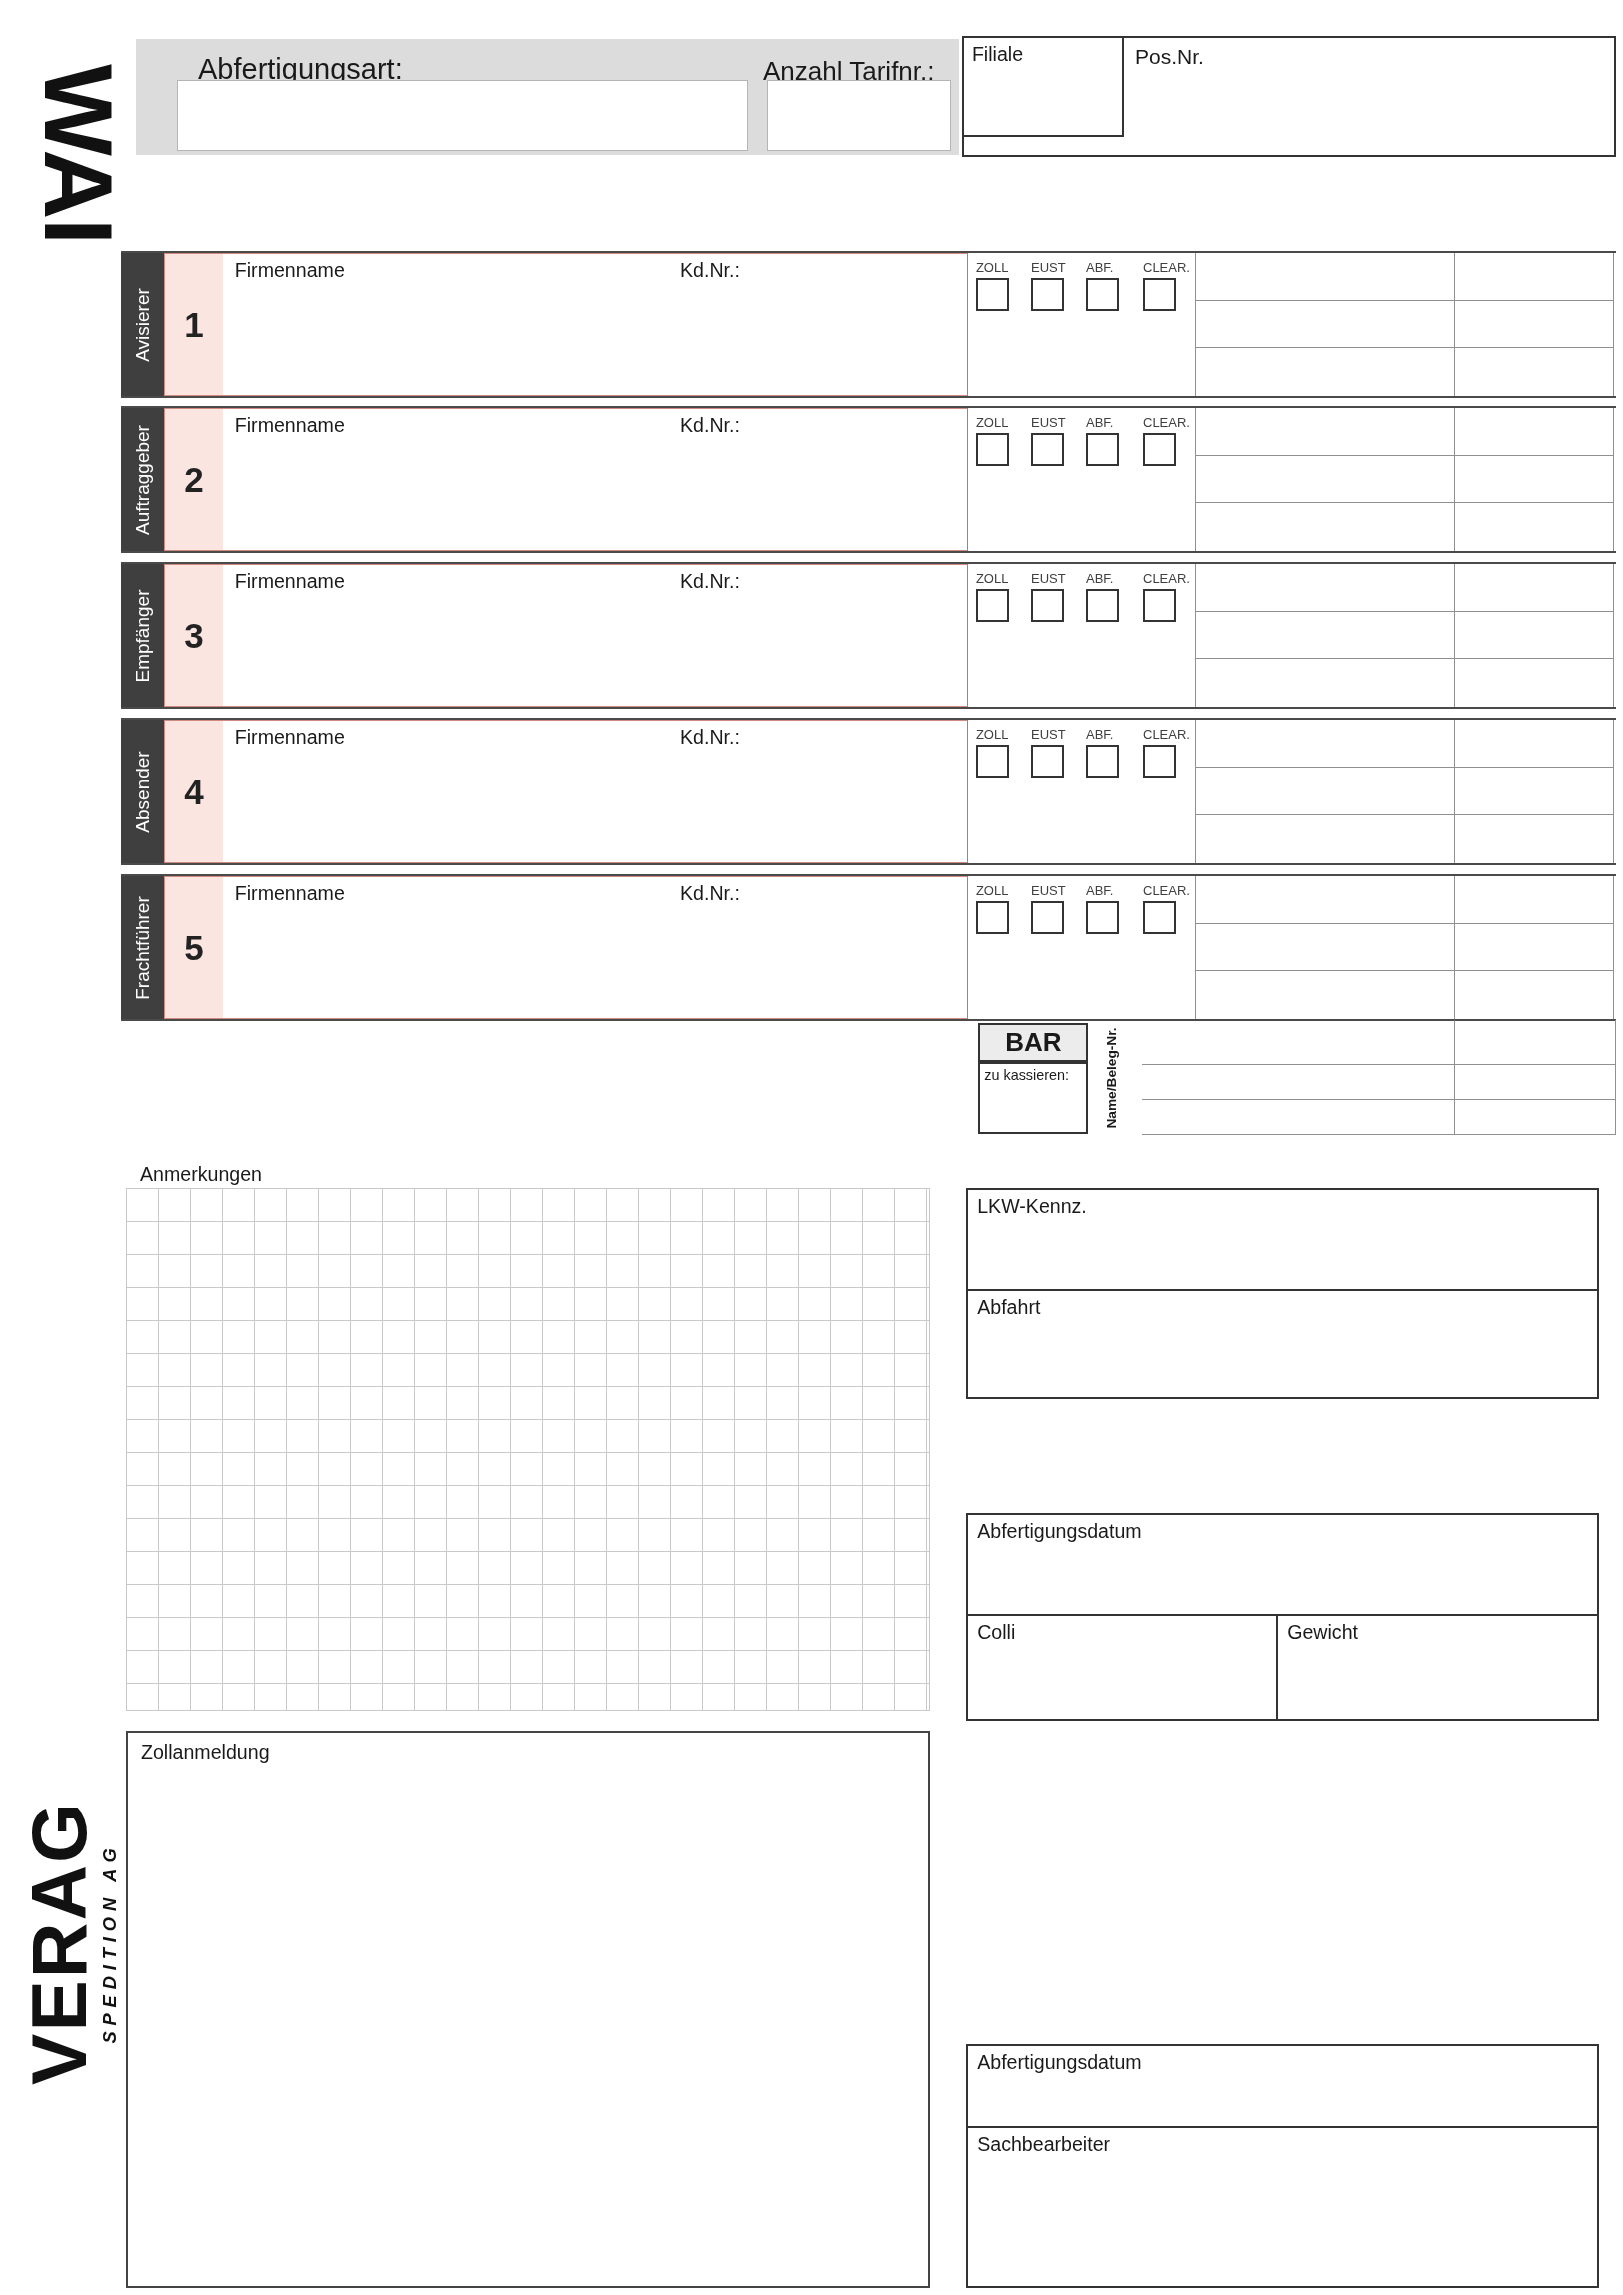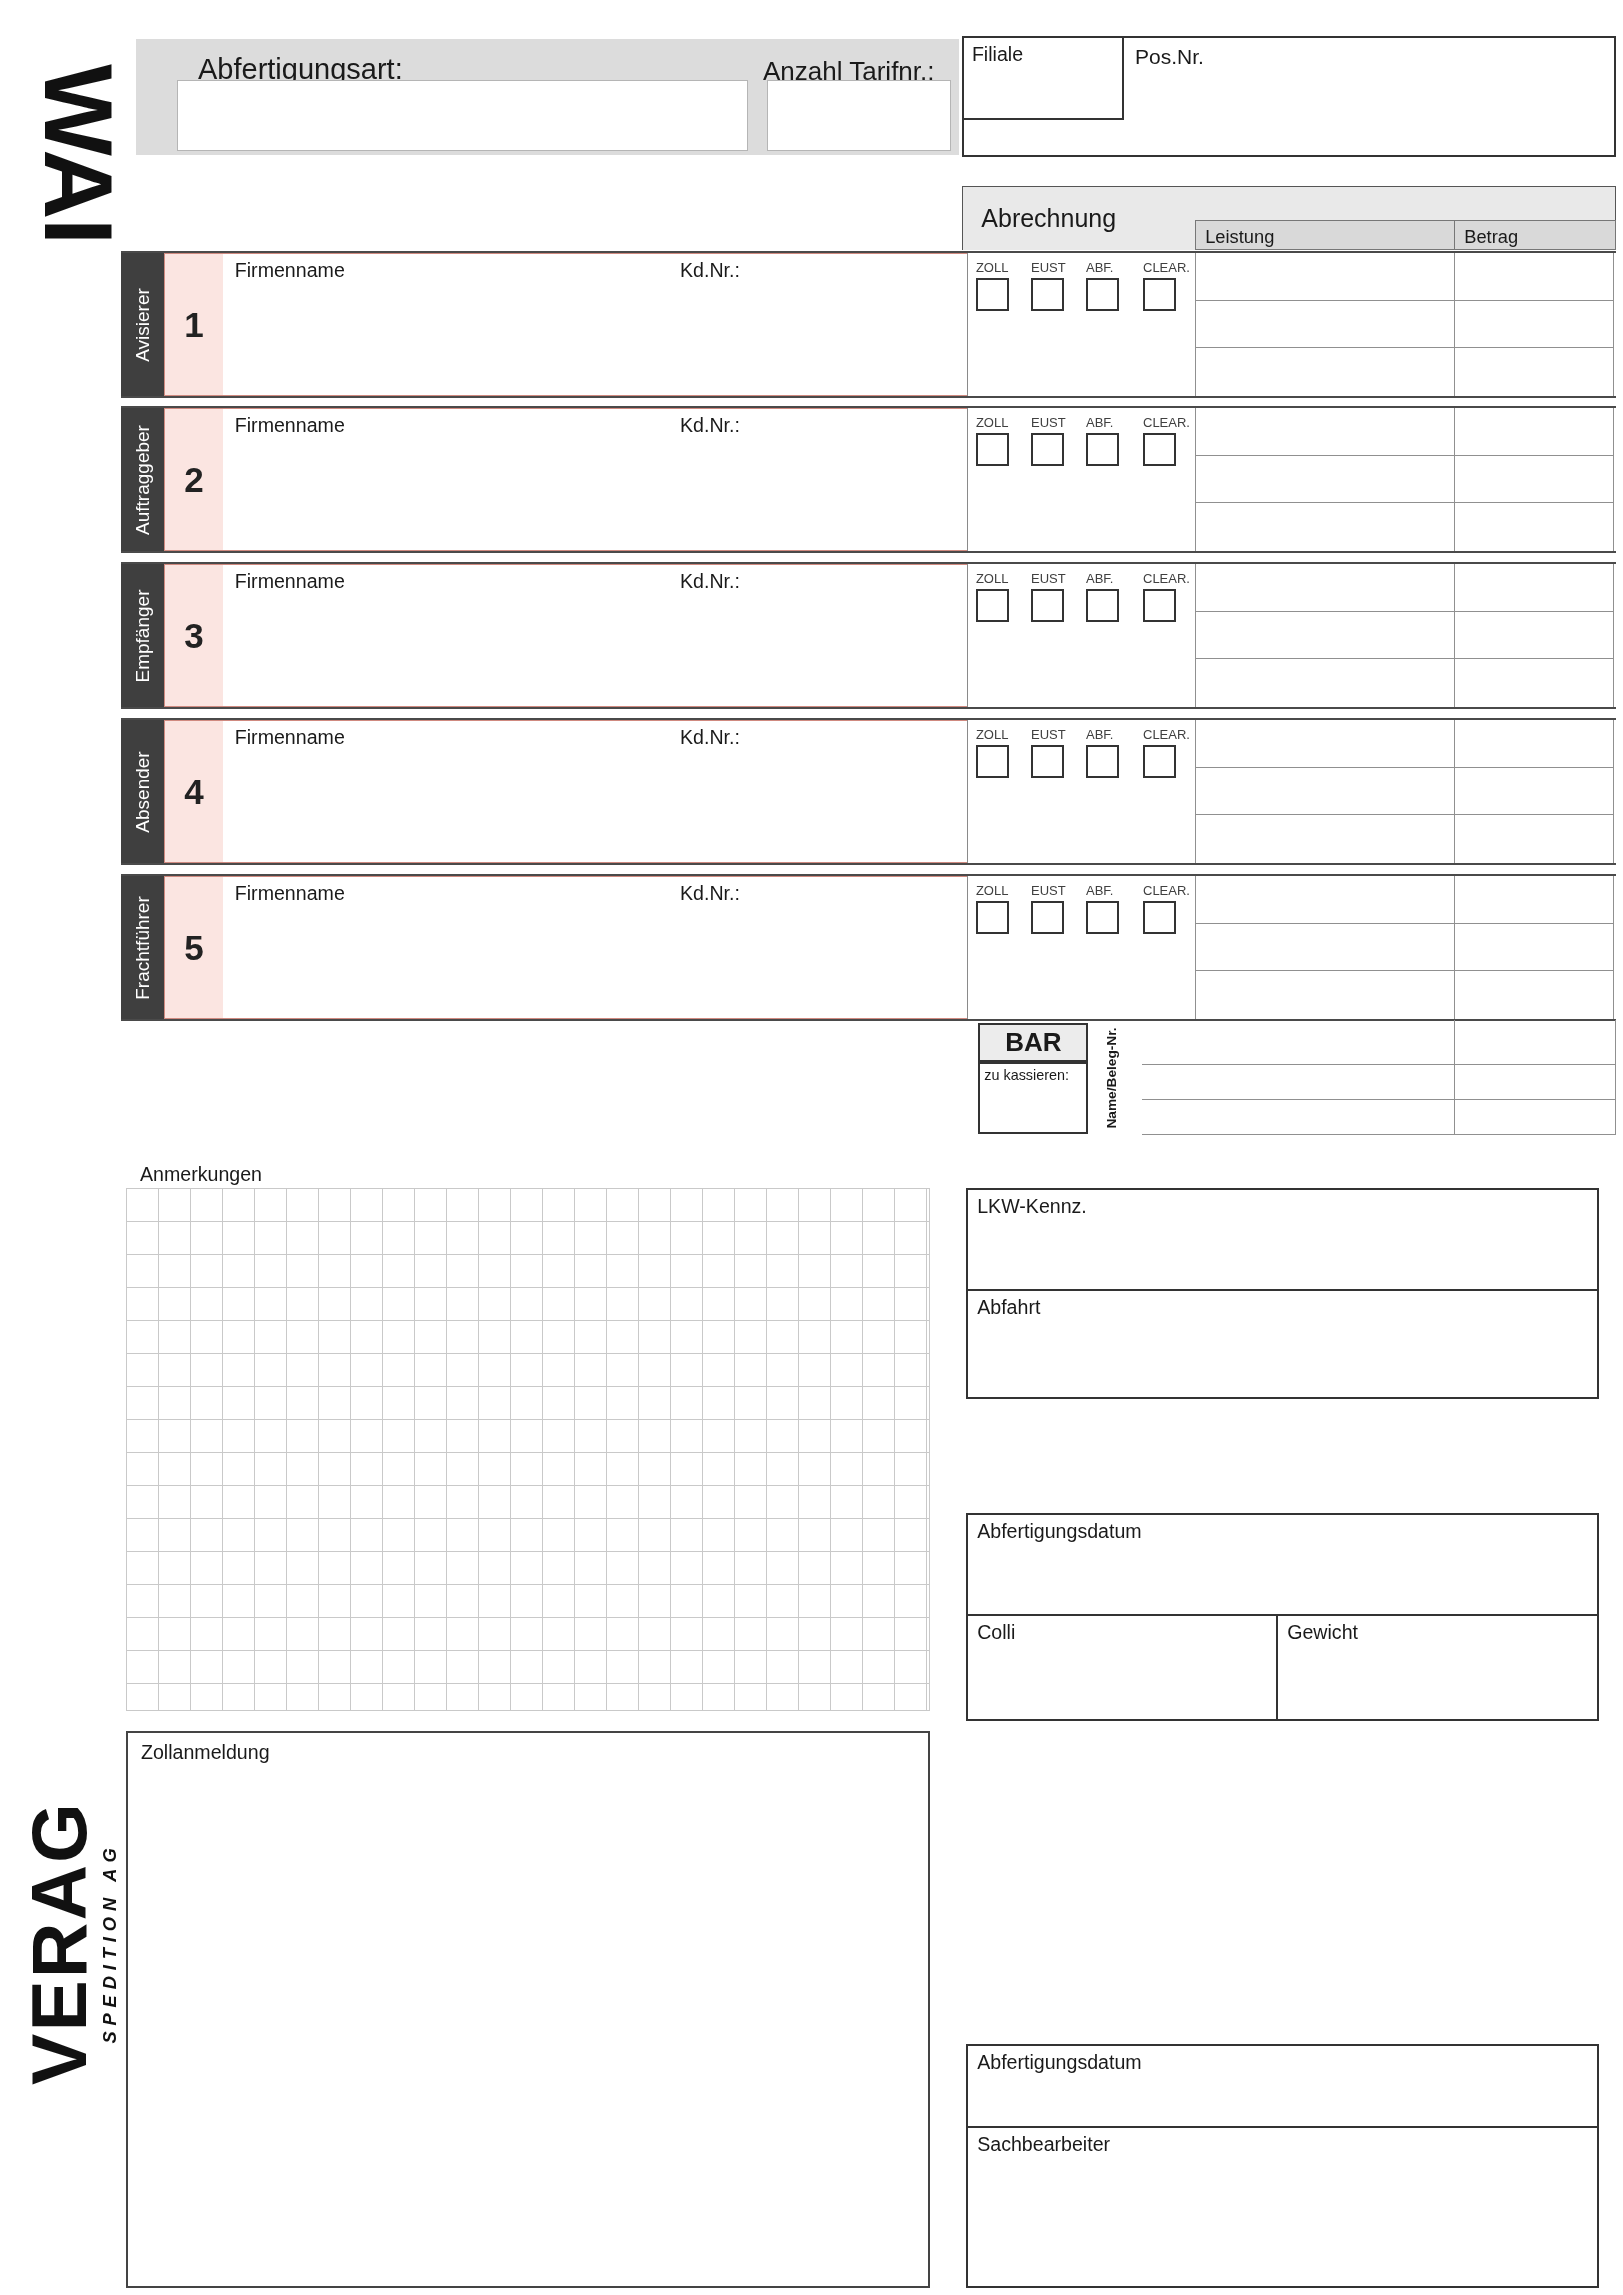--- a/index.html
+++ b/index.html
@@ -24,21 +24,21 @@
 
   
   .head-band{left:136px;top:39px;width:823px;height:116px;background:#dcdcdc;}
   .abf-label{position:absolute;left:62px;top:14.4px;font-size:29px;}
   .abf-input{position:absolute;left:41px;top:41px;width:569px;height:69px;background:#fff;border:0.7px solid #b5b5b5;}
   .anzahl-label{position:absolute;left:627px;top:17px;font-size:26px;}
   .anzahl-input{position:absolute;left:631px;top:41px;width:182px;height:69px;background:#fff;border:0.7px solid #b5b5b5;}
 
   
   .filiale-block{left:962px;top:36px;width:654px;height:121px;border:2px solid #333;box-sizing:border-box;background:#fff;}
-  .filiale-box{position:absolute;left:0;top:0;width:160px;height:82px;border-right:2px solid #333;border-bottom:2px solid #333;box-sizing:border-box;padding:5.2px 0 0 7.9px;font-size:19.6px;}
+  .filiale-box{position:absolute;left:0;top:0;width:160px;height:99px;border-right:2px solid #333;border-bottom:2px solid #333;box-sizing:border-box;padding:5.2px 0 0 7.9px;font-size:19.6px;}
   .posnr-label{position:absolute;left:171px;top:6.5px;font-size:21px;}
 
   
   .abr-header{left:962px;top:186px;width:654px;height:64px;border:1.3px solid #555;border-bottom:none;background:#e9e9e9;box-sizing:border-box;}
   .abr-title{position:absolute;left:18.3px;top:17px;font-size:25px;}
   .col-head{position:absolute;bottom:0;height:30px;background:#d9d9d9;border:0.7px solid #777;box-sizing:border-box;font-size:18.3px;padding:5.2px 0 0 9.2px;}
   .col-leistung{left:232px;width:260px;}
   .col-betrag{left:491px;width:162px;}
 
   
@@ -114,25 +114,20 @@
     <div class="abf-input"></div>
     <span class="anzahl-label">Anzahl Tarifnr.:</span>
     <div class="anzahl-input"></div>
   </div>
 
   <div class="abs filiale-block">
     <div class="filiale-box"><span>Filiale</span></div>
     <span class="posnr-label">Pos.Nr.</span>
   </div>
 
-  <div class="abs abr-header">
-    <span class="abr-title">Abrechnung</span>
-    <div class="col-head col-leistung">Leistung</div>
-    <div class="col-head col-betrag">Betrag</div>
-  </div>
 
   <div class="party-row" style="top:251px">
     <div class="role-bar">
         <span class="role-span">Avisierer</span>
       </div>
     <div class="row-inner">
       <div class="num-strip">1</div>
       <div class="firm-box">
         <span class="firm-label">Firmenname</span>
         <span class="kdnr-label">Kd.Nr.:</span>

